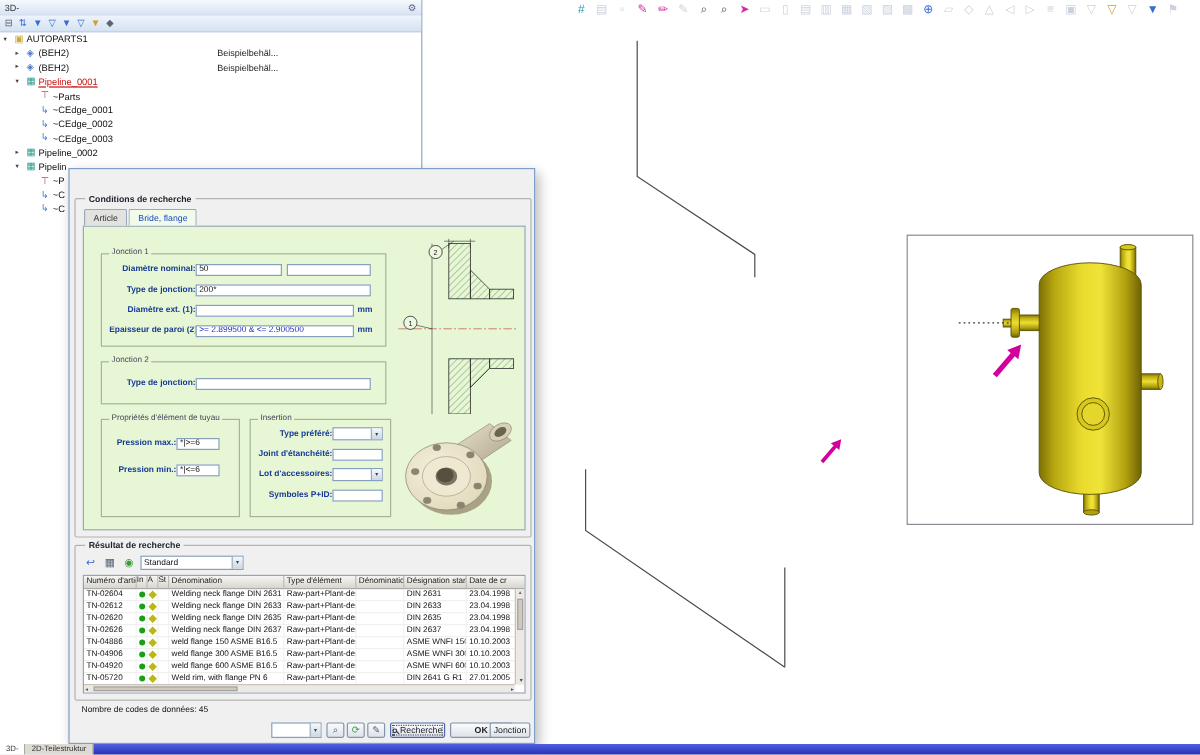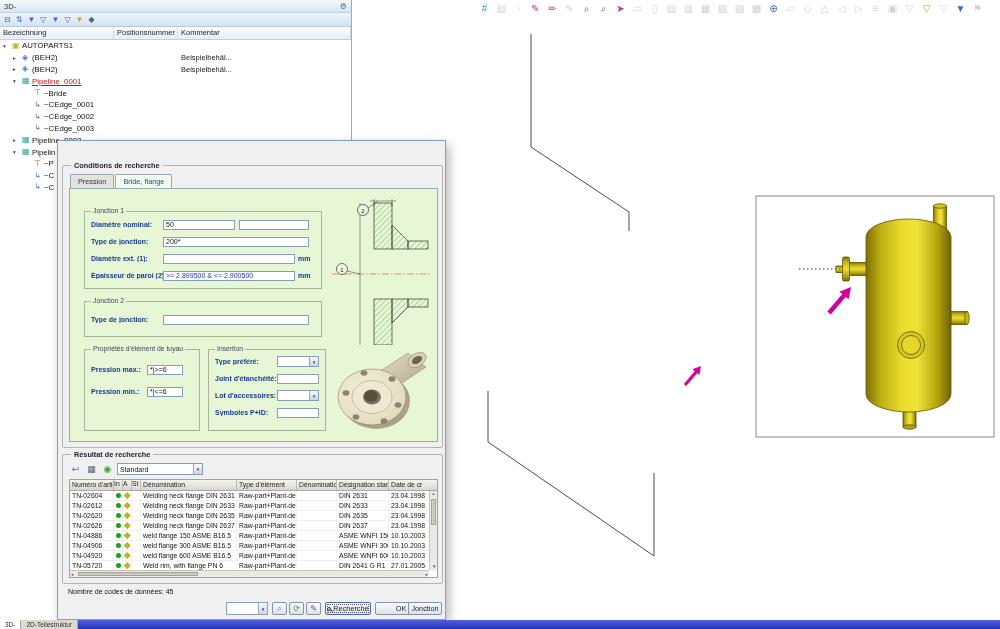--- a/index.html
+++ b/index.html
@@ -188,25 +188,20 @@
 
     <span class="pti dk">⊟</span>
         <span class="pti blu">⇅</span>
         <span class="pti blu">▼</span>
         <span class="pti blu">▽</span>
         <span class="pti blu">▼</span>
         <span class="pti blu">▽</span>
         <span class="pti yel">▼</span>
         <span class="pti dk">◆</span>
       </div>
-    <div class="phead">
-      <span class="ph-bez">Bezeichnung</span>
-      <span class="ph-pos">Positionsnummer</span>
-      <span class="ph-kom">Kommentar</span>
-    </div>
     <div class="trows">
 
     <div class="trow lvl0">
           <span class="caret">▾</span>
           <span class="ticon ic-asm">▣</span>
           <span class="tlabel">AUTOPARTS1</span>
           <span class="tcomment"></span>
         </div>
         <div class="trow lvl1">
           <span class="caret">▸</span>
@@ -222,21 +217,21 @@
         </div>
         <div class="trow lvl1">
           <span class="caret">▾</span>
           <span class="ticon ic-pipe">▦</span>
           <span class="tlabel sel">Pipeline_0001</span>
           <span class="tcomment"></span>
         </div>
         <div class="trow lvl2">
           <span class="caret"></span>
           <span class="ticon ic-parts">⊤</span>
-          <span class="tlabel">~Bride</span>
+          <span class="tlabel">~Parts</span>
           <span class="tcomment"></span>
         </div>
         <div class="trow lvl2">
           <span class="caret"></span>
           <span class="ticon ic-edge">↳</span>
           <span class="tlabel">~CEdge_0001</span>
           <span class="tcomment"></span>
         </div>
         <div class="trow lvl2">
           <span class="caret"></span>
@@ -278,25 +273,25 @@
           <span class="caret"></span>
           <span class="ticon ic-edge">↳</span>
           <span class="tlabel">~C</span>
           <span class="tcomment"></span>
         </div>
       </div>
   </div>
 
   <div class="dlg">
 
-    <div class="grp" style="left:4px;top:24px;width:381px;height:283px;">
+    <div class="grp" style="left:4px;top:24px;width:381px;height:283px;text-align:right;">
       <span class="leg">Conditions de recherche</span>
       <div class="tabs">
 
-      <span class="tab">Pression</span>
+      <span class="tab">Article</span>
           <span class="tab active">Bride, flange</span>
         </div>
       <div class="tabpanel">
 
         <div class="gbox" style="left:14px;top:22px;width:238px;height:78px;">
           <span class="leg">Jonction 1</span>
           <div class="frow" style="left:6px;top:7px;width:226px;">
             <span class="fl" style="width:72px;">Diamètre nominal:</span>
             <span class="fi" style="width:72px;">50</span>
             <span class="fi" style="width:70px;margin-left:4px;"></span>
@@ -595,21 +590,21 @@
       <span class="fbtn" style="left:231px;top:1px;width:15px;">
           <span class="fico grn">⟳</span>
         </span>
       <span class="fbtn" style="left:248px;top:1px;width:15px;">
           <span class="fico dk">✎</span>
         </span>
       <span class="fbtn focus" style="left:267px;top:1px;width:46px;text-align:center;">
           <span class="mag-ic"></span>
           <span>Recherche</span>
         </span>
-      <span class="fbtn" style="left:317px;top:1px;width:52px;">OK</span>
+      <span class="fbtn" style="left:317px;top:1px;width:52px;font-weight:bold;">OK</span>
       <span class="fbtn" style="left:350px;top:1px;width:34px;">Jonction</span>
     </div>
   </div>
 
   <div class="statusbar">
     <span style="display:flex;">
 
     <span class="sb-tab active">3D-</span>
         <span class="sb-tab">2D-Teilestruktur</span>
       </span>

